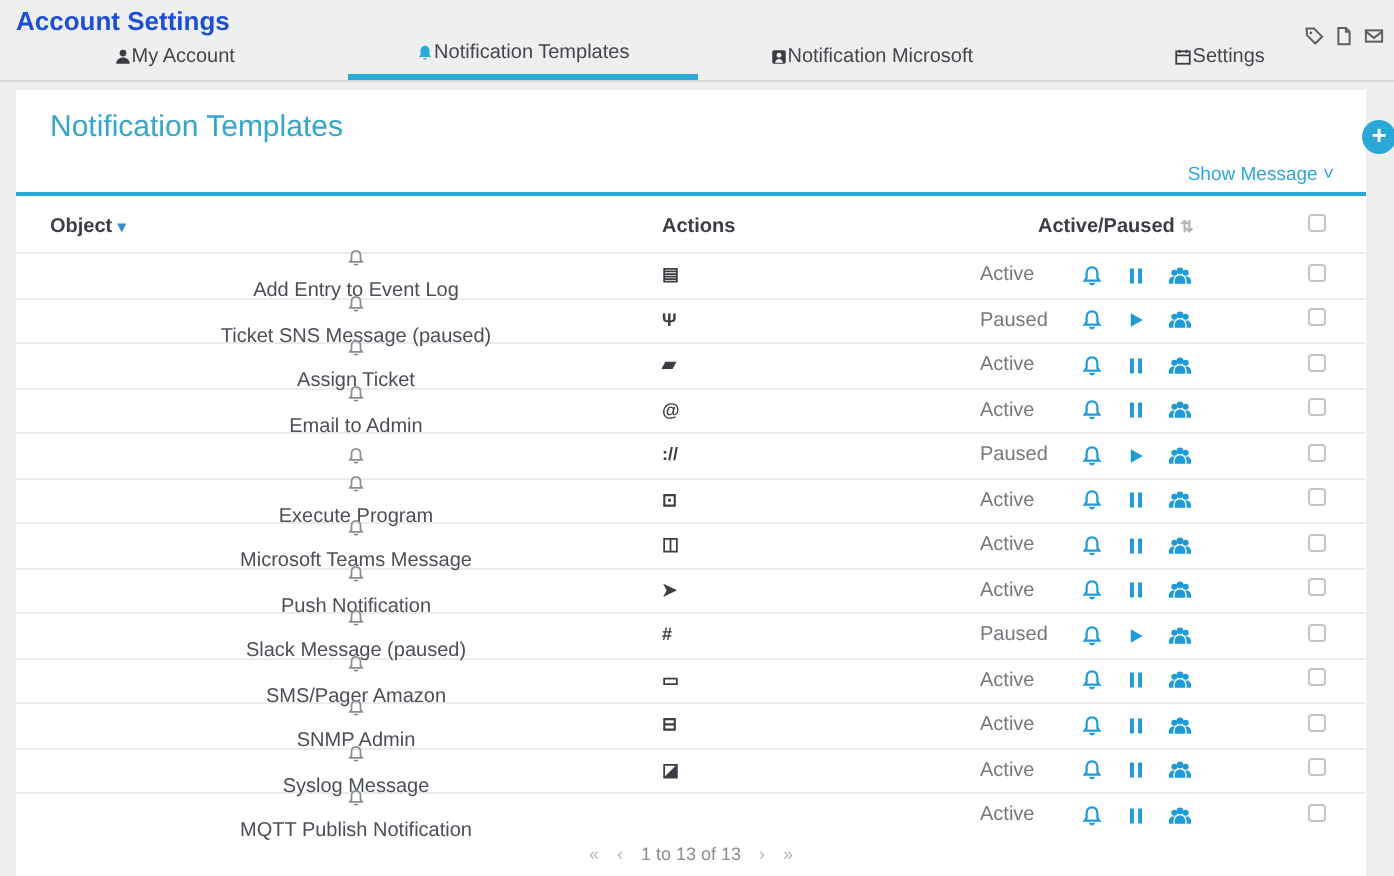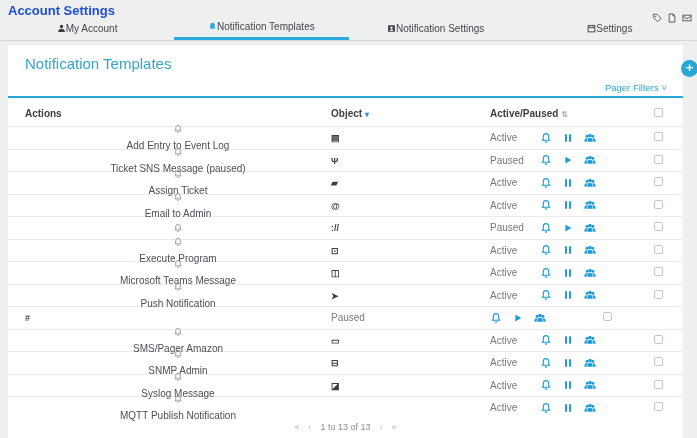--- a/index.html
+++ b/index.html
@@ -144,50 +144,50 @@
     <span>Notification Templates</span>
   </div>
   <div class="tab">
     <span class="t-ico">
       <svg viewBox="0 0 16 16" fill="currentColor">
           <rect x="2" y="2" width="12" height="12" rx="1.5"></rect>
           <circle cx="8" cy="6.5" r="2.2" fill="#eef0f0"></circle>
           <path d="M4.5 13c.4-2 1.8-3.2 3.5-3.2s3.1 1.2 3.5 3.2z" fill="#eef0f0"></path>
         </svg>
     </span>
-    <span>Notification Settings</span>
+    <span>Notification Microsoft</span>
   </div>
   <div class="tab">
     <span class="t-ico">
       <svg viewBox="0 0 16 16" fill="none" stroke="currentColor" stroke-width="1.6">
           <rect x="2" y="3" width="12" height="11"></rect>
           <path d="M2 6.5h12M5 1.5v3M11 1.5v3"></path>
         </svg>
     </span>
     <span>Settings</span>
   </div>
 </div>
 
 <div class="add-btn">+</div>
 
 <div class="card">
   <div class="panel-title">Notification Templates</div>
   <div class="show-filters">
-    <span>Pager Filters</span>
+    <span>Show Message</span>
     <span>˅</span>
   </div>
   <div class="blue-rule"></div>
 
   <div class="thead grid-row">
-    <div>Actions</div>
     <div style="white-space:nowrap;">
       <span>Object</span>
       <span class="sort-arrow">▾</span>
     </div>
-    <div style="white-space:nowrap;">
+    <div>Actions</div>
+    <div style="white-space:nowrap;margin-left:29px;">
       <span>Active/Paused</span>
       <span class="sort-updown">⇅</span>
     </div>
     <div></div>
     <div class="col-check"><span class="cb"></span></div>
   </div>
 
   <div class="tbody">
   <div class="trow grid-row">
     <div class="obj-cell">
@@ -476,20 +476,27 @@
               <circle cx="8" cy="4.6" r="2.3"></circle>
           <path d="M8 7.6c-2 0-3.5 1.5-3.5 3.5v2h7v-2c0-2-1.5-3.5-3.5-3.5z"></path>
           <path d="M3.2 8.4C1.7 8.7.6 10 .6 11.6v1.5h3v-1.5c0-1.2.4-2.3 1.1-3.1-.4-.1-1-.2-1.5-.1zM12.8 8.4c1.5.3 2.6 1.6 2.6 3.2v1.5h-3v-1.5c0-1.2-.4-2.3-1.1-3.1.4-.1 1-.2 1.5-.1z"></path>
         </svg>
       </span>
     </div>
     <div class="col-check"><span class="cb"></span></div>
   </div>
 
   <div class="trow grid-row">
+    <div class="obj-cell">
+      <svg viewBox="0 0 16 16" fill="none" stroke="currentColor" stroke-width="1.4">
+        <path d="M8 2.2c-2.2 0-3.6 1.7-3.6 3.9v3.2L3.2 11h9.6l-1.2-1.7V6.1c0-2.2-1.4-3.9-3.6-3.9z"></path>
+        <path d="M6.6 12.6a1.5 1.5 0 0 0 2.8 0"></path>
+      </svg>
+      <span>Slack Message (paused)</span>
+    </div>
     <div><span class="action-glyph">#</span></div>
     <div><span class="status-text">Paused</span></div>
     <div class="row-icons">
       <span>
         <svg viewBox="0 0 16 16" fill="none" stroke="currentColor" stroke-width="1.5">
           <path d="M8 2.2c-2.2 0-3.6 1.7-3.6 3.9v3.2L3.2 11h9.6l-1.2-1.7V6.1c0-2.2-1.4-3.9-3.6-3.9z"></path>
           <path d="M6.6 12.6a1.5 1.5 0 0 0 2.8 0"></path>
         </svg>
       </span>
 

